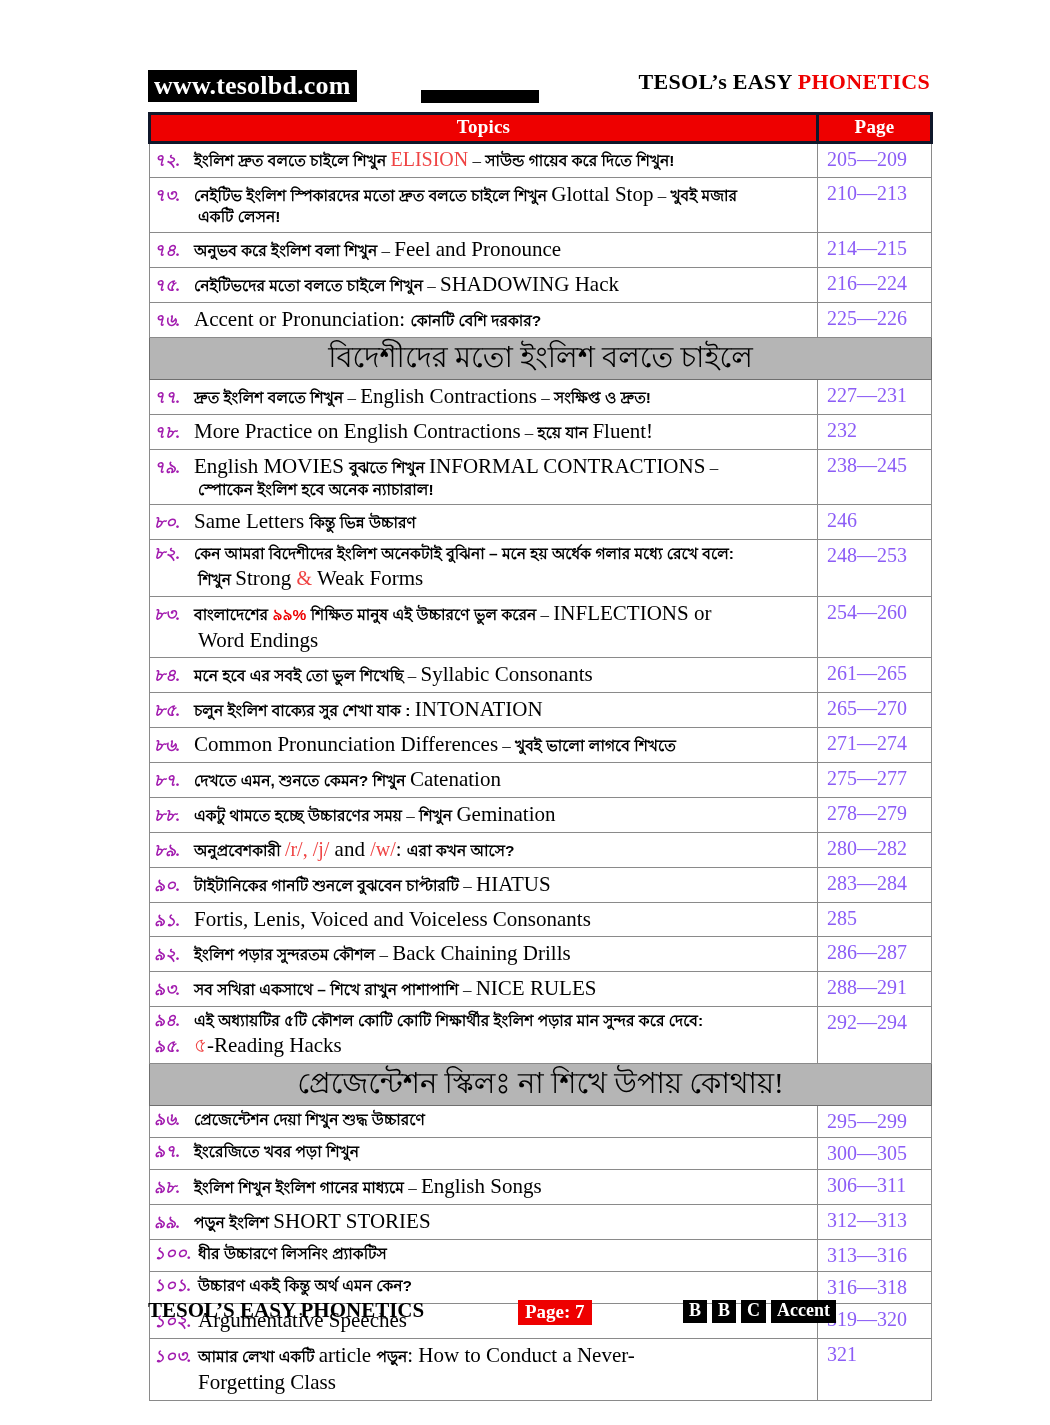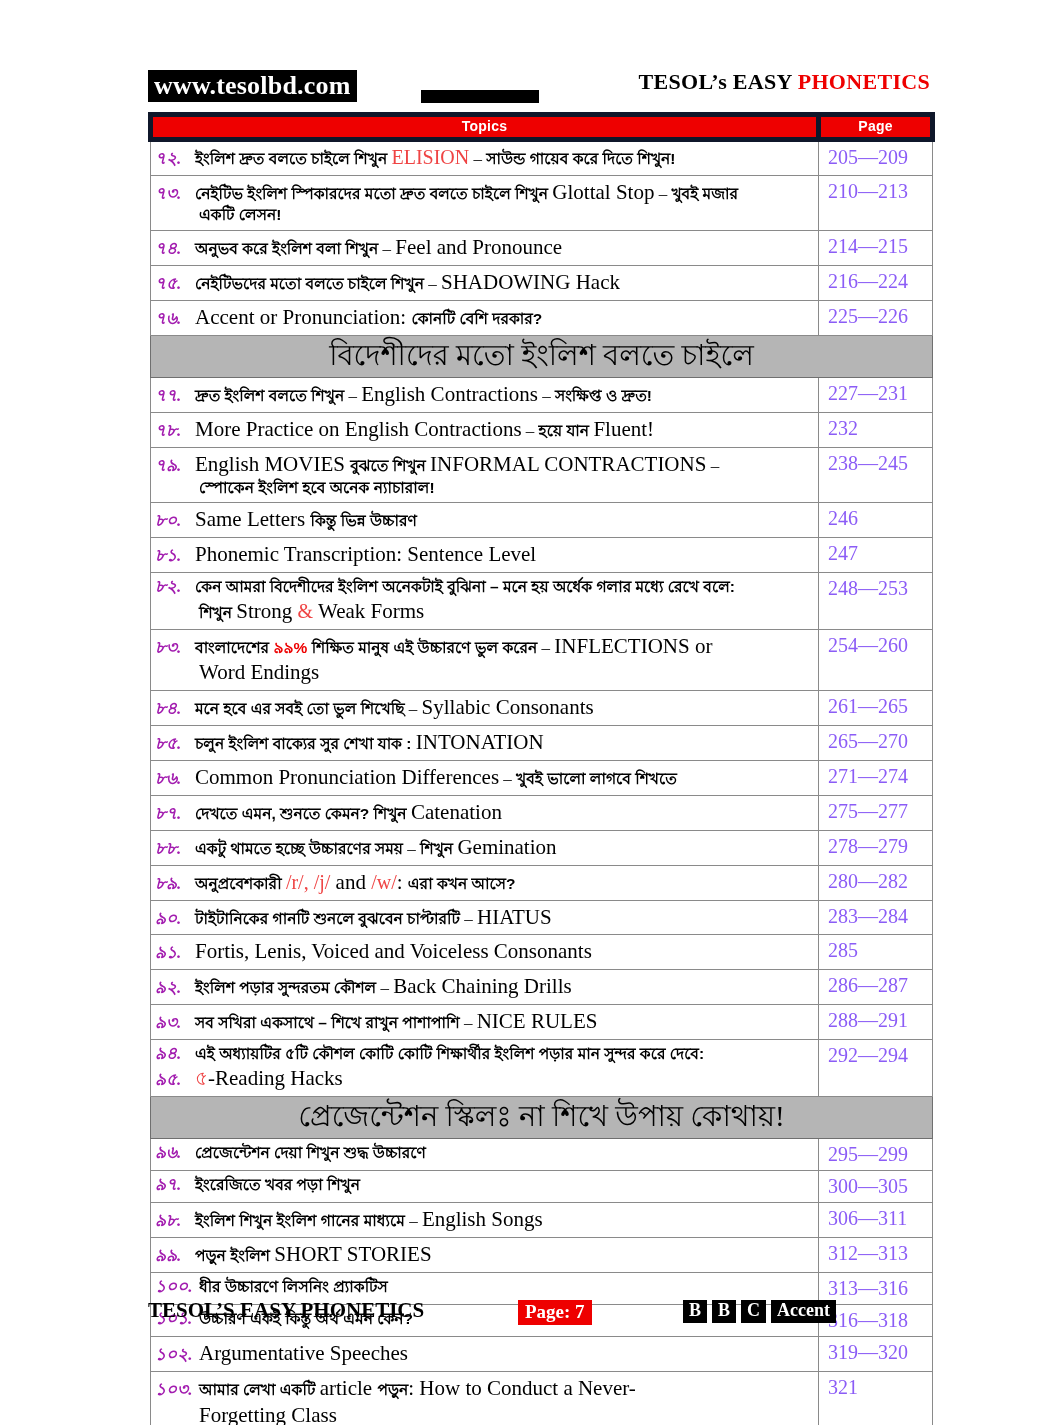--- a/index.html
+++ b/index.html
@@ -79,26 +79,26 @@
     vertical-align: top;
     padding: 0;
   }
   .toc-table .col-topic { width: 668px; }
   .toc-table .col-page  { width: 114px; }
 
   
   tr.head-row th {
     background: #ee0000;
     color: #ffffff;
-    font-family: Liberation Sans, sans-serif;
-    font-weight: bold;
-    font-size: 14px;
+    font-family: Liberation Serif, serif;
+    font-weight: bold;
+    font-size: 19px;
     text-align: center;
     padding: 1px 0 3px 0;
-    border: 5px solid #0f172a;
+    border: 3px solid #0f172a;
     letter-spacing: 0.2px;
   }
   th.head-page { text-align: left; padding-left: 8px; }
 
   
   tr.section-row td {
     background: #b5b5b5;
     text-align: center;
     padding: 3px 0 6px 0;
     border-left: 1px solid #6f6f6f;
@@ -300,26 +300,20 @@
           <td class="page-cell">238—245</td>
         </tr>
         <tr>
           <td class="topic-cell">
             <div class="row-line"><span class="num">৮০.</span><span class="en">Same Letters </span><span class="bn">কিন্তু ভিন্ন উচ্চারণ</span></div>
           </td>
           <td class="page-cell">246</td>
         </tr>
         <tr>
           <td class="topic-cell">
-            <div class="row-line"><span class="num">৮১.</span><span class="en">Phonemic Transcription: Sentence Level</span></div>
-          </td>
-          <td class="page-cell">247</td>
-        </tr>
-        <tr>
-          <td class="topic-cell">
             <div class="row-line"><span class="num">৮২.</span><span class="bn">কেন আমরা বিদেশীদের ইংলিশ অনেকটাই বুঝিনা – মনে হয় অর্ধেক গলার মধ্যে রেখে বলে:</span></div>
             <div class="row-line second"><span class="bn">শিখুন </span><span class="en">Strong </span><span class="en-red">&amp;</span><span class="en"> Weak Forms</span></div>
           </td>
           <td class="page-cell">248—253</td>
         </tr>
         <tr>
           <td class="topic-cell">
             <div class="row-line"><span class="num">৮৩.</span><span class="bn">বাংলাদেশের </span><span class="bn red">৯৯%</span><span class="bn"> শিক্ষিত মানুষ এই উচ্চারণে ভুল করেন </span><span class="dash">– </span><span class="en">INFLECTIONS or</span></div>
             <div class="row-line second"><span class="en">Word Endings</span></div>
           </td>

